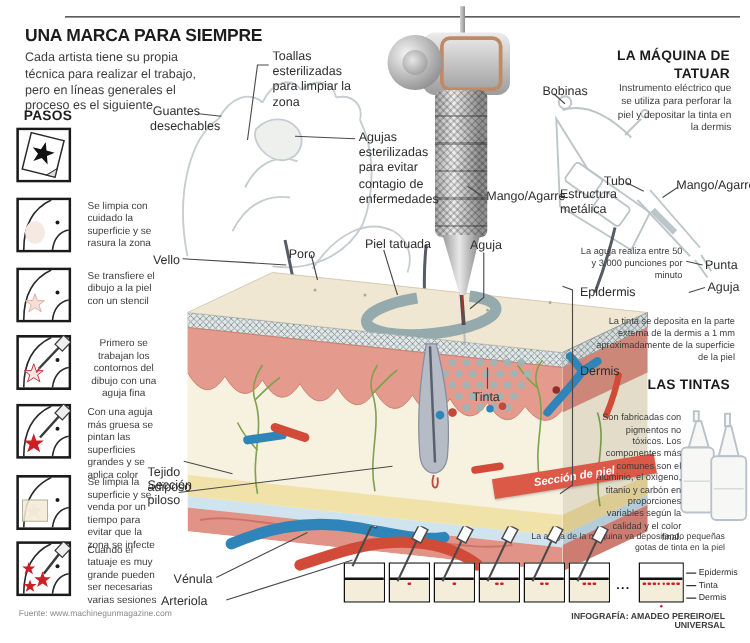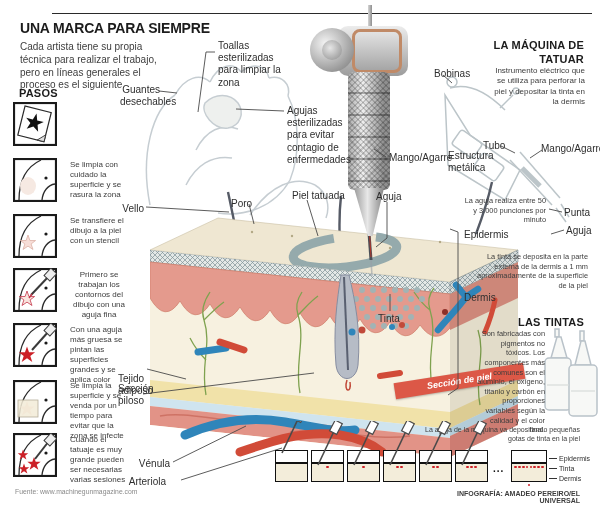--- a/index.html
+++ b/index.html
@@ -352,21 +352,21 @@
   <div class="lbl" style="left:464px;top:292px;">Dermis</div>
   <div class="lbl" style="left:483px;top:140px;">Tubo</div>
   <div class="lbl" style="left:541px;top:143px;">Mango/Agarre</div>
   <div class="lbl" style="left:564px;top:207px;">Punta</div>
   <div class="lbl" style="left:566px;top:225px;">Aguja</div>
 
   <div class="abs h2" style="left:484px;top:38px;width:100px;text-align:right;line-height:1.3;">LA MÁQUINA DE TATUAR</div>
   <div class="note" style="left:487px;top:66px;width:98px;text-align:right;font-size:8px;">Instrumento eléctrico que se utiliza para perforar la piel y depositar la tinta en la dermis</div>
   <div class="note" style="left:462px;top:196px;width:84px;">La aguja realiza entre 50 y 3.000 punciones por minuto</div>
   <div class="note" style="left:476px;top:252px;width:112px;">La tinta se deposita en la parte externa de la dermis a 1 mm aproximadamente de la superficie de la piel</div>
-  <div class="abs h2" style="left:504px;top:316px;width:80px;text-align:right;">LAS TINTAS</div>
+  <div class="abs h2" style="left:504px;top:302px;width:80px;text-align:right;">LAS TINTAS</div>
   <div class="note" style="left:477px;top:329px;width:68px;">Son fabricadas con pigmentos no tóxicos. Los componentes más comunes son el aluminio, el oxígeno, titanio y carbón en proporciones variables según la calidad y el color final.</div>
 
   <div class="note" style="left:420px;top:425px;width:160px;text-align:right;font-size:7px;">La aguja de la máquina va depositando pequeñas gotas de tinta en la piel</div>
   <div class="seq-row">
       <div class="seq-cell">
         <svg class="seq-needle" width="34" height="46" viewBox="0 0 34 46">
           <g transform="translate(0,-12)">
             <line x1="8" y1="44" x2="25" y2="8" stroke="#4a4a4a" stroke-width="1.6"></line>
             <g transform="rotate(28 25 8)">
               <rect x="21" y="0" width="8" height="12" fill="#fff" stroke="#4a4a4a" stroke-width="1.2"></rect>

